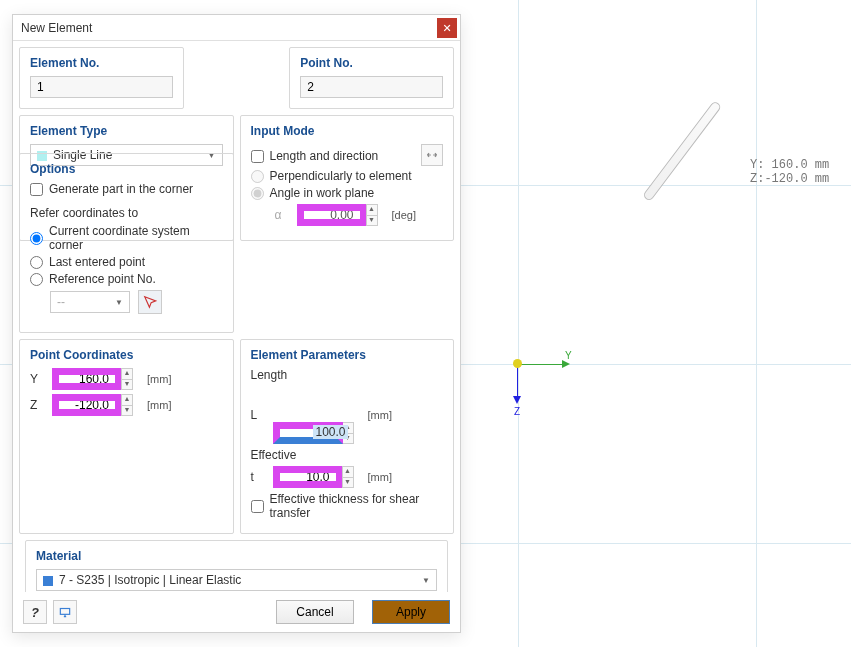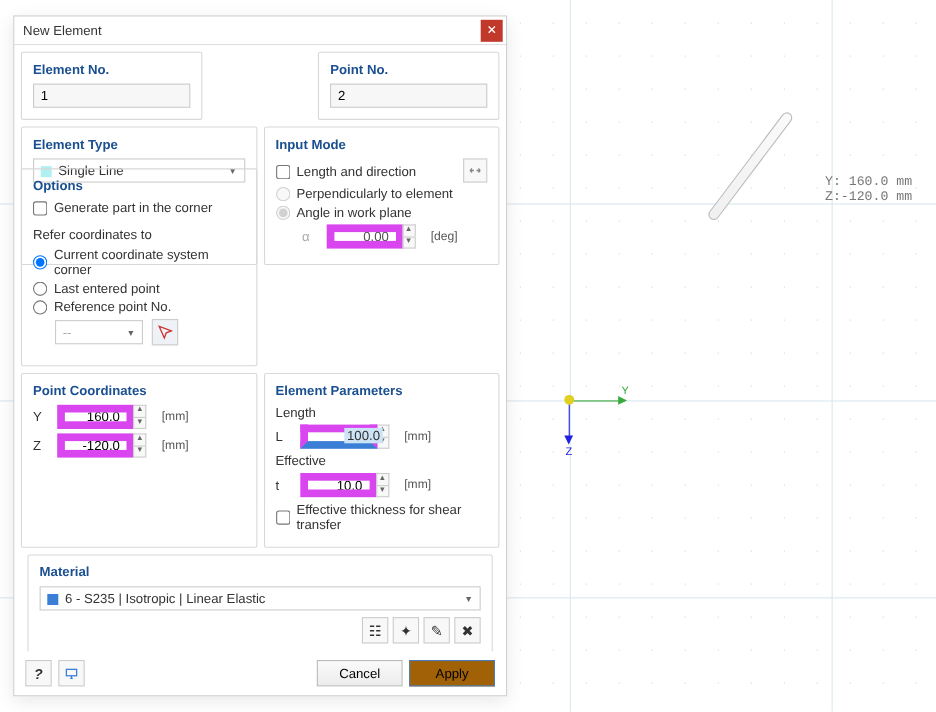--- a/index.html
+++ b/index.html
@@ -70,21 +70,21 @@
   .pick-btn { width: 24px; height: 24px; border: 1px solid #ccc; background: #eef2f6; display: inline-flex; align-items: center; justify-content: center; cursor: pointer; }
   
   .selected-val { background: #cde4f7; padding: 0 2px; }
   
   .material-fieldset { margin: 0 6px; }
   .icon-row { display: flex; gap: 4px; justify-content: flex-end; margin-top: 6px; }
   .icon-btn { width: 24px; height: 24px; border: 1px solid #ccc; background: #f8f8f8; display: inline-flex; align-items: center; justify-content: center; cursor: pointer; font-size: 13px; }
   
   .footer { position: absolute; bottom: 0; left: 0; right: 0; height: 40px; padding: 6px 10px; display: flex; align-items: center; justify-content: space-between; }
   .footer-left { display: flex; gap: 6px; }
-  .footer-right { display: flex; gap: 6px; }
+  .footer-right { display: flex; gap: 18px; }
   .btn { min-width: 78px; height: 24px; border: 1px solid #bbb; background: linear-gradient(#fafafa,#ececec); font-size: 12px; cursor: pointer; }
   .btn-primary { border: 1px solid #4a7db5; background: #a16207; }
   
   .lock-icon { width: 22px; height: 22px; border: 1px solid #ccc; display: inline-flex; align-items: center; justify-content: center; background: #f8f8f8; }
   .lock-icon svg { width: 14px; height: 14px; }
   
   .small-dd { width: 80px; }
   
   .subhead { color: #333; font-size: 12px; margin: 2px 0 4px; }
 </style>
@@ -231,21 +231,21 @@
               </div>
           </div>
           <span class="unit">[mm]</span>
         </div>
       </fieldset>
       <fieldset class="col" style="min-height:150px">
         <div class="section-title">Element Parameters</div>
         <div class="subhead">Length</div>
         <div class="field-row">
           <span class="field-label">L</span>
-          <div class="spin-wrap" style="position: relative;">
+          <div class="spin-wrap" style="position: relative; margin-top: 36px;">
             <input class="spin" style="border-bottom-color: rgb(58, 127, 213); color: rgb(0, 0, 0); position: relative;" value="">
             <div class="spin-btns">
                 <span>▲</span>
                 <span>▼</span>
               </div>
           <span class="selected-val" style="position: absolute; right: 6px; top: 3px;">100.0</span>
             </div>
           <span class="unit">[mm]</span>
         </div>
         <div class="subhead">Effective</div>
@@ -263,21 +263,21 @@
         <label class="check">
           <input type="checkbox" style="">
             <span>Effective thickness for shear transfer</span>
         </label>
       </fieldset>
     </div>
 
     <fieldset class="material-fieldset">
       <div class="section-title">Material</div>
       <div class="dropdown">
-        <span><span class="dd-swatch" style="background:#3a7fd5"></span><span>6 - S235 | Isotropic | Linear Elastic</span></span>
+        <span><span class="dd-swatch" style="background:#3a7fd5"></span><span>7 - S235 | Isotropic | Linear Elastic</span></span>
         <span class="dd-arrow">▼</span>
       </div>
       <div class="icon-row">
         <div class="icon-btn">☷</div>
         <div class="icon-btn">✦</div>
         <div class="icon-btn">✎</div>
         <div class="icon-btn">✖</div>
       </div>
     </fieldset>
   </div>

